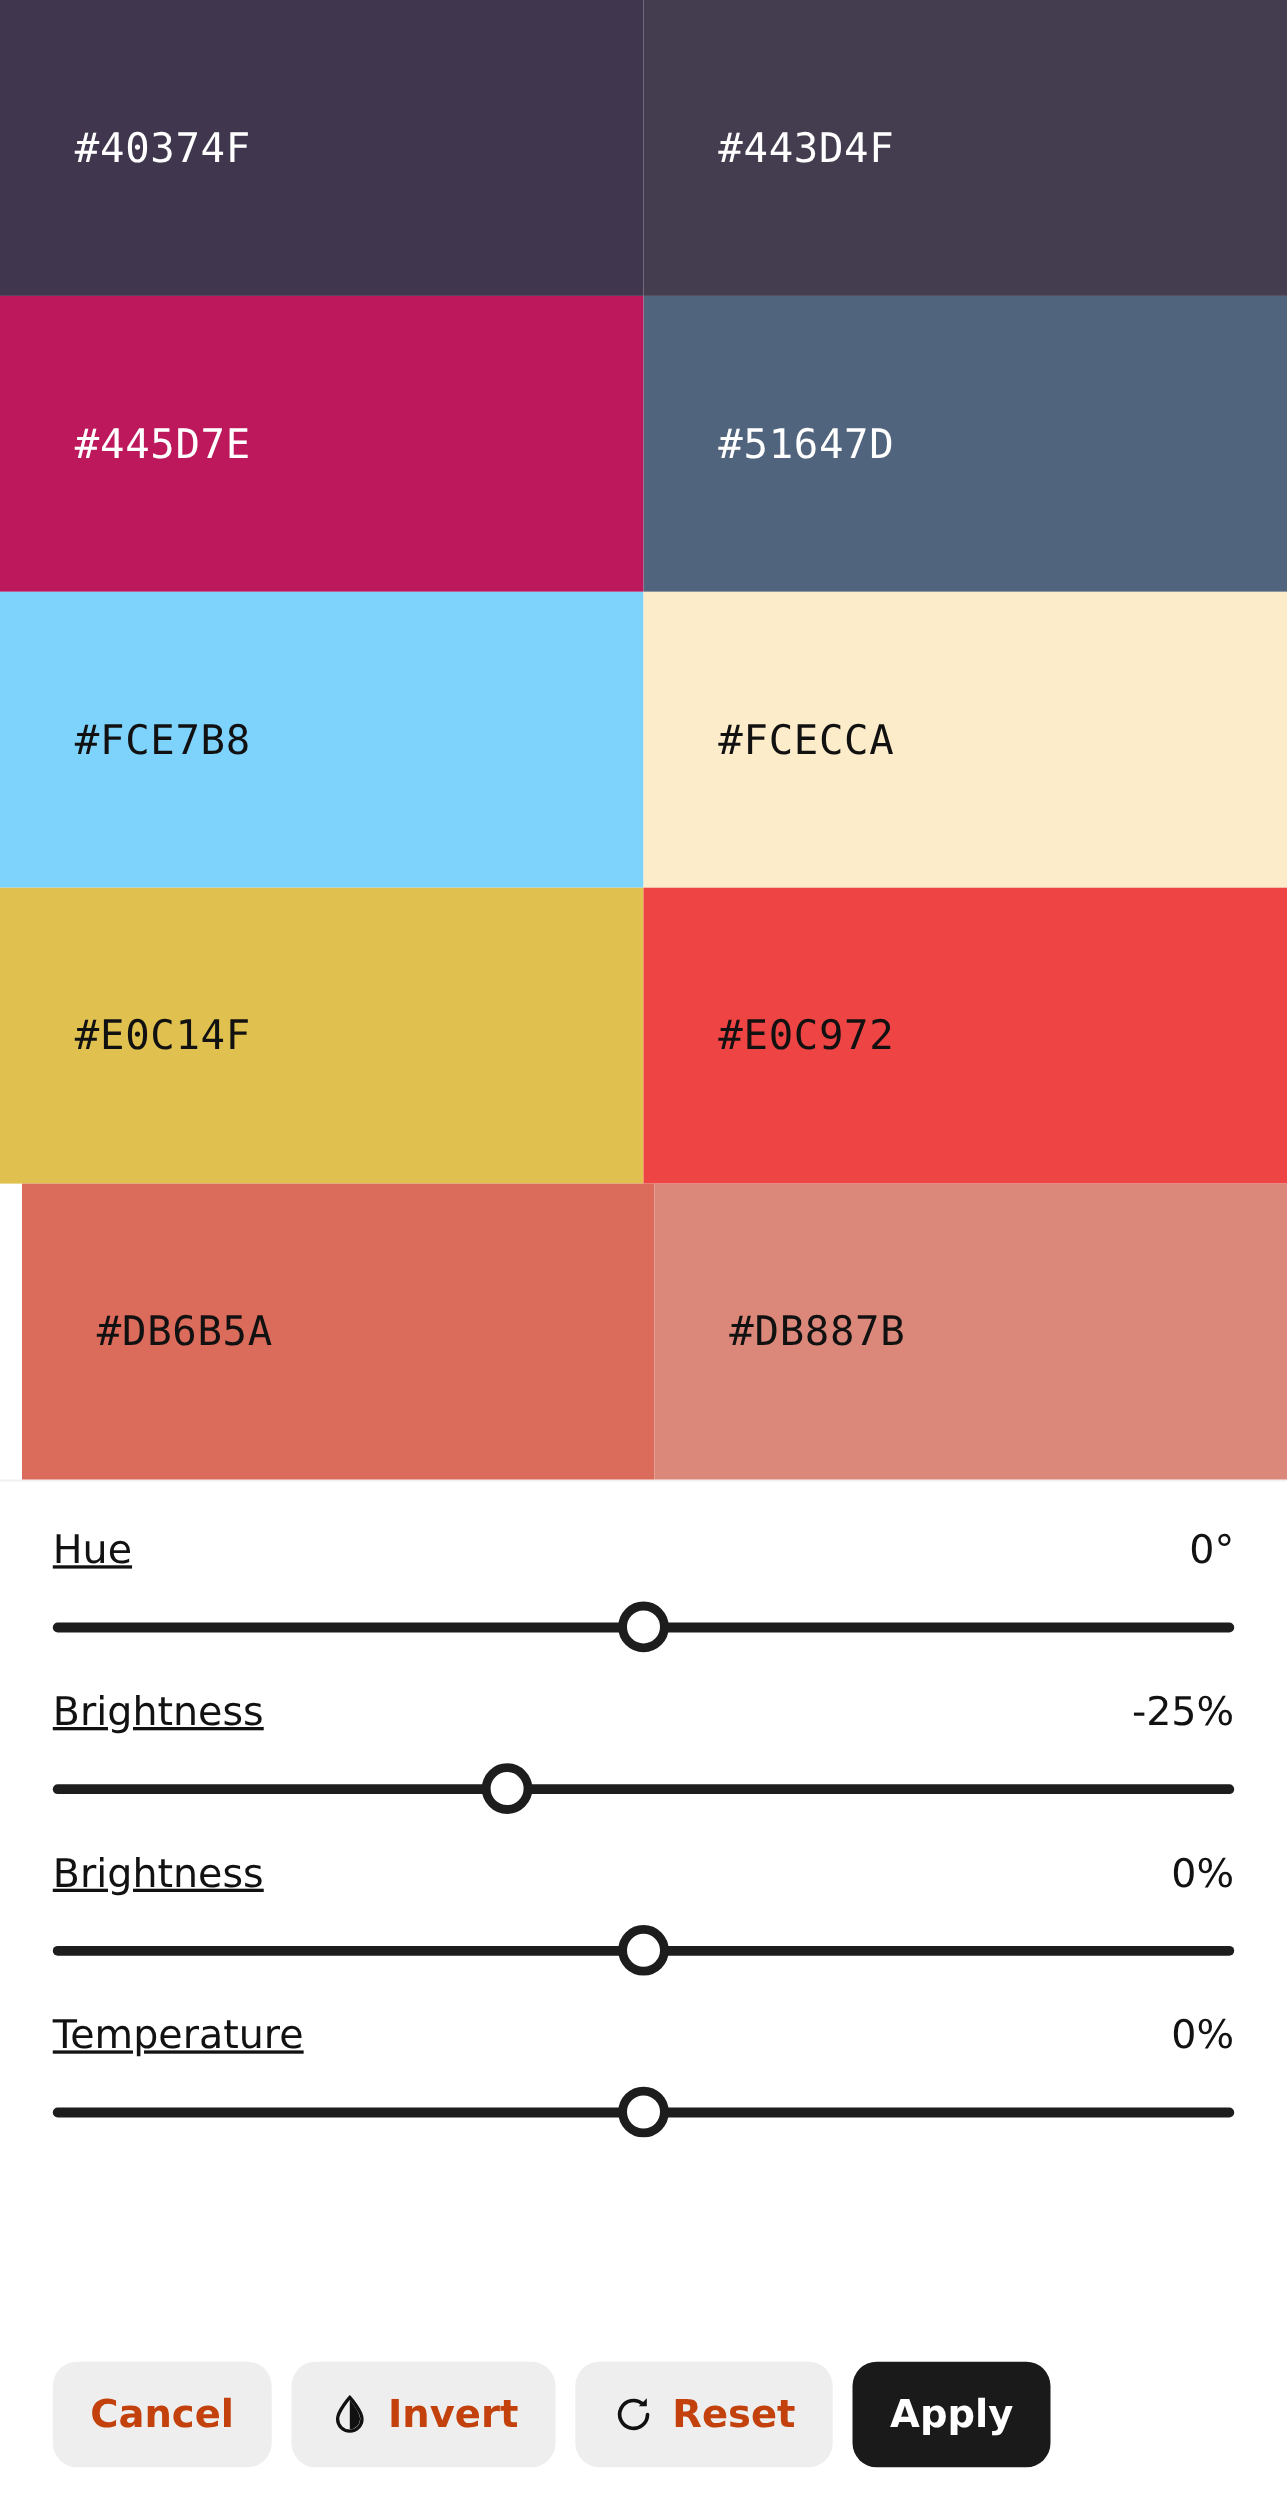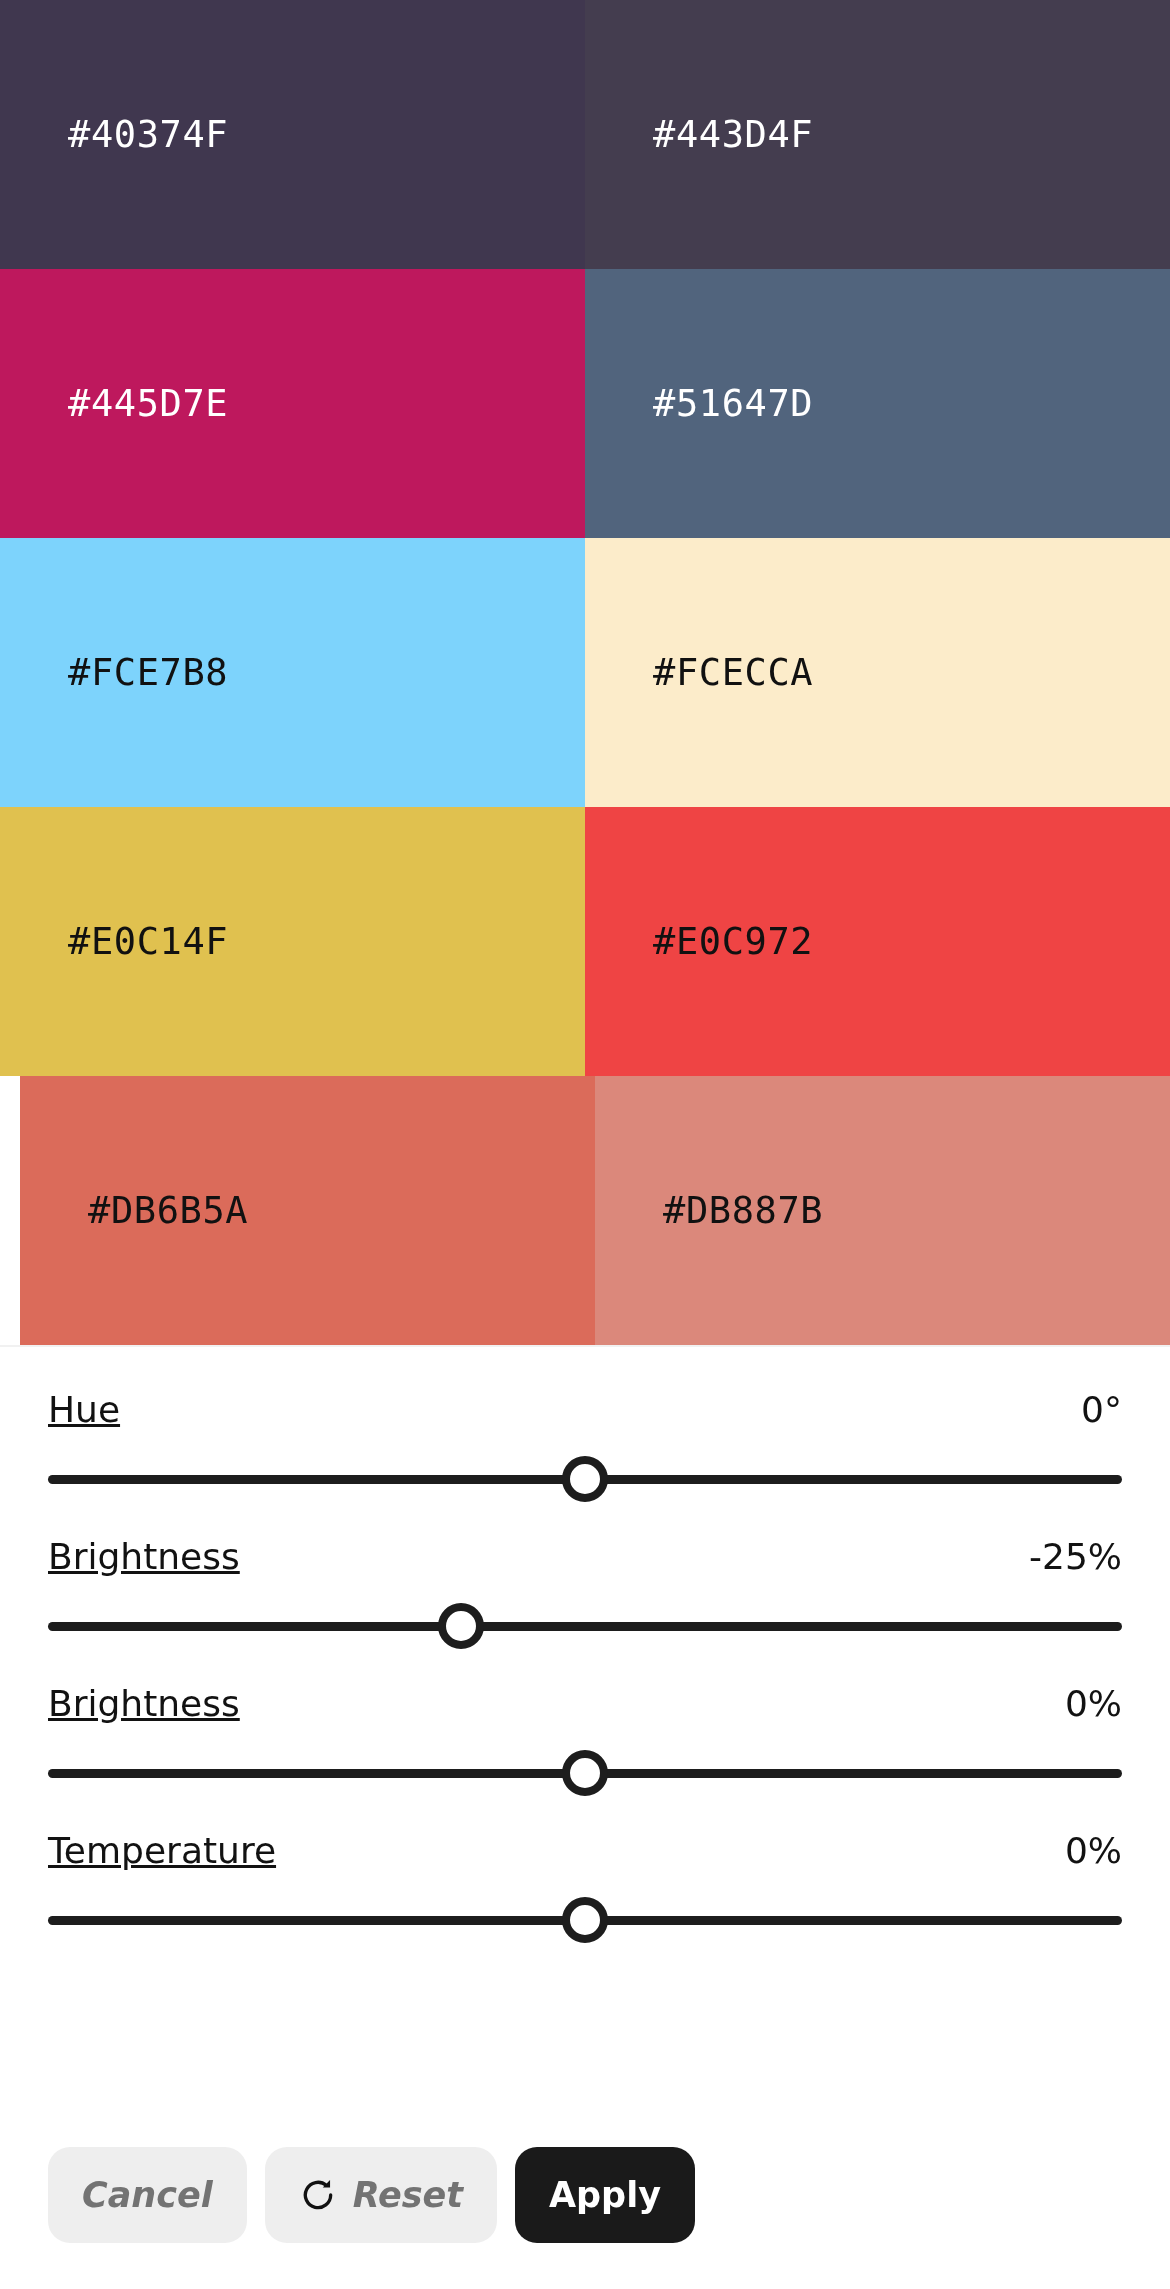--- a/index.html
+++ b/index.html
@@ -117,22 +117,21 @@
     font-size: 35px;
     font-weight: 700;
     font-family: "DejaVu Sans", sans-serif;
     border: none;
     cursor: pointer;
     padding: 0 34px;
     white-space: nowrap;
   }
   .btn-secondary {
     background: #eeeeee;
-    color: #737373;
-    font-style: italic;
+    color: #c2410c;
   }
   .btn-primary {
     background: #1a1a1a;
     color: #ffffff;
   }
   .btn-icon {
     display: inline-flex;
     align-items: center;
     justify-content: center;
     width: 38px;
@@ -250,20 +249,29 @@
     </div>
 
   </div>
 
   <div class="actions">
 
     <button class="btn btn-secondary">
       <span>Cancel</span>
     </button>
 
+    <button class="btn btn-secondary">
+      <span class="btn-icon">
+        <svg width="38" height="38" viewBox="0 0 24 24" aria-hidden="true">
+          <path d="M12 2.2 C12 2.2 5 10 5 14.6 A7 7 0 0 0 19 14.6 C19 10 12 2.2 12 2.2 Z" fill="none" stroke="#111111" stroke-width="1.9"></path>
+          <path d="M12 3.6 C12 3.6 17.9 10.5 17.9 14.6 A5.9 5.9 0 0 1 12 20.5 Z" fill="#111111"></path>
+        </svg>
+      </span>
+      <span>Invert</span>
+    </button>
 
     <button class="btn btn-secondary">
       <span class="btn-icon">
         <svg width="38" height="38" viewBox="0 0 24 24" aria-hidden="true">
           <path d="M20 12 A8 8 0 1 1 17.2 5.9" fill="none" stroke="#111111" stroke-width="2.1" stroke-linecap="round"></path>
           <path d="M19.6 2.6 L19.6 7.2 L15.0 7.2 Z" fill="#111111"></path>
         </svg>
       </span>
       <span>Reset</span>
     </button>

